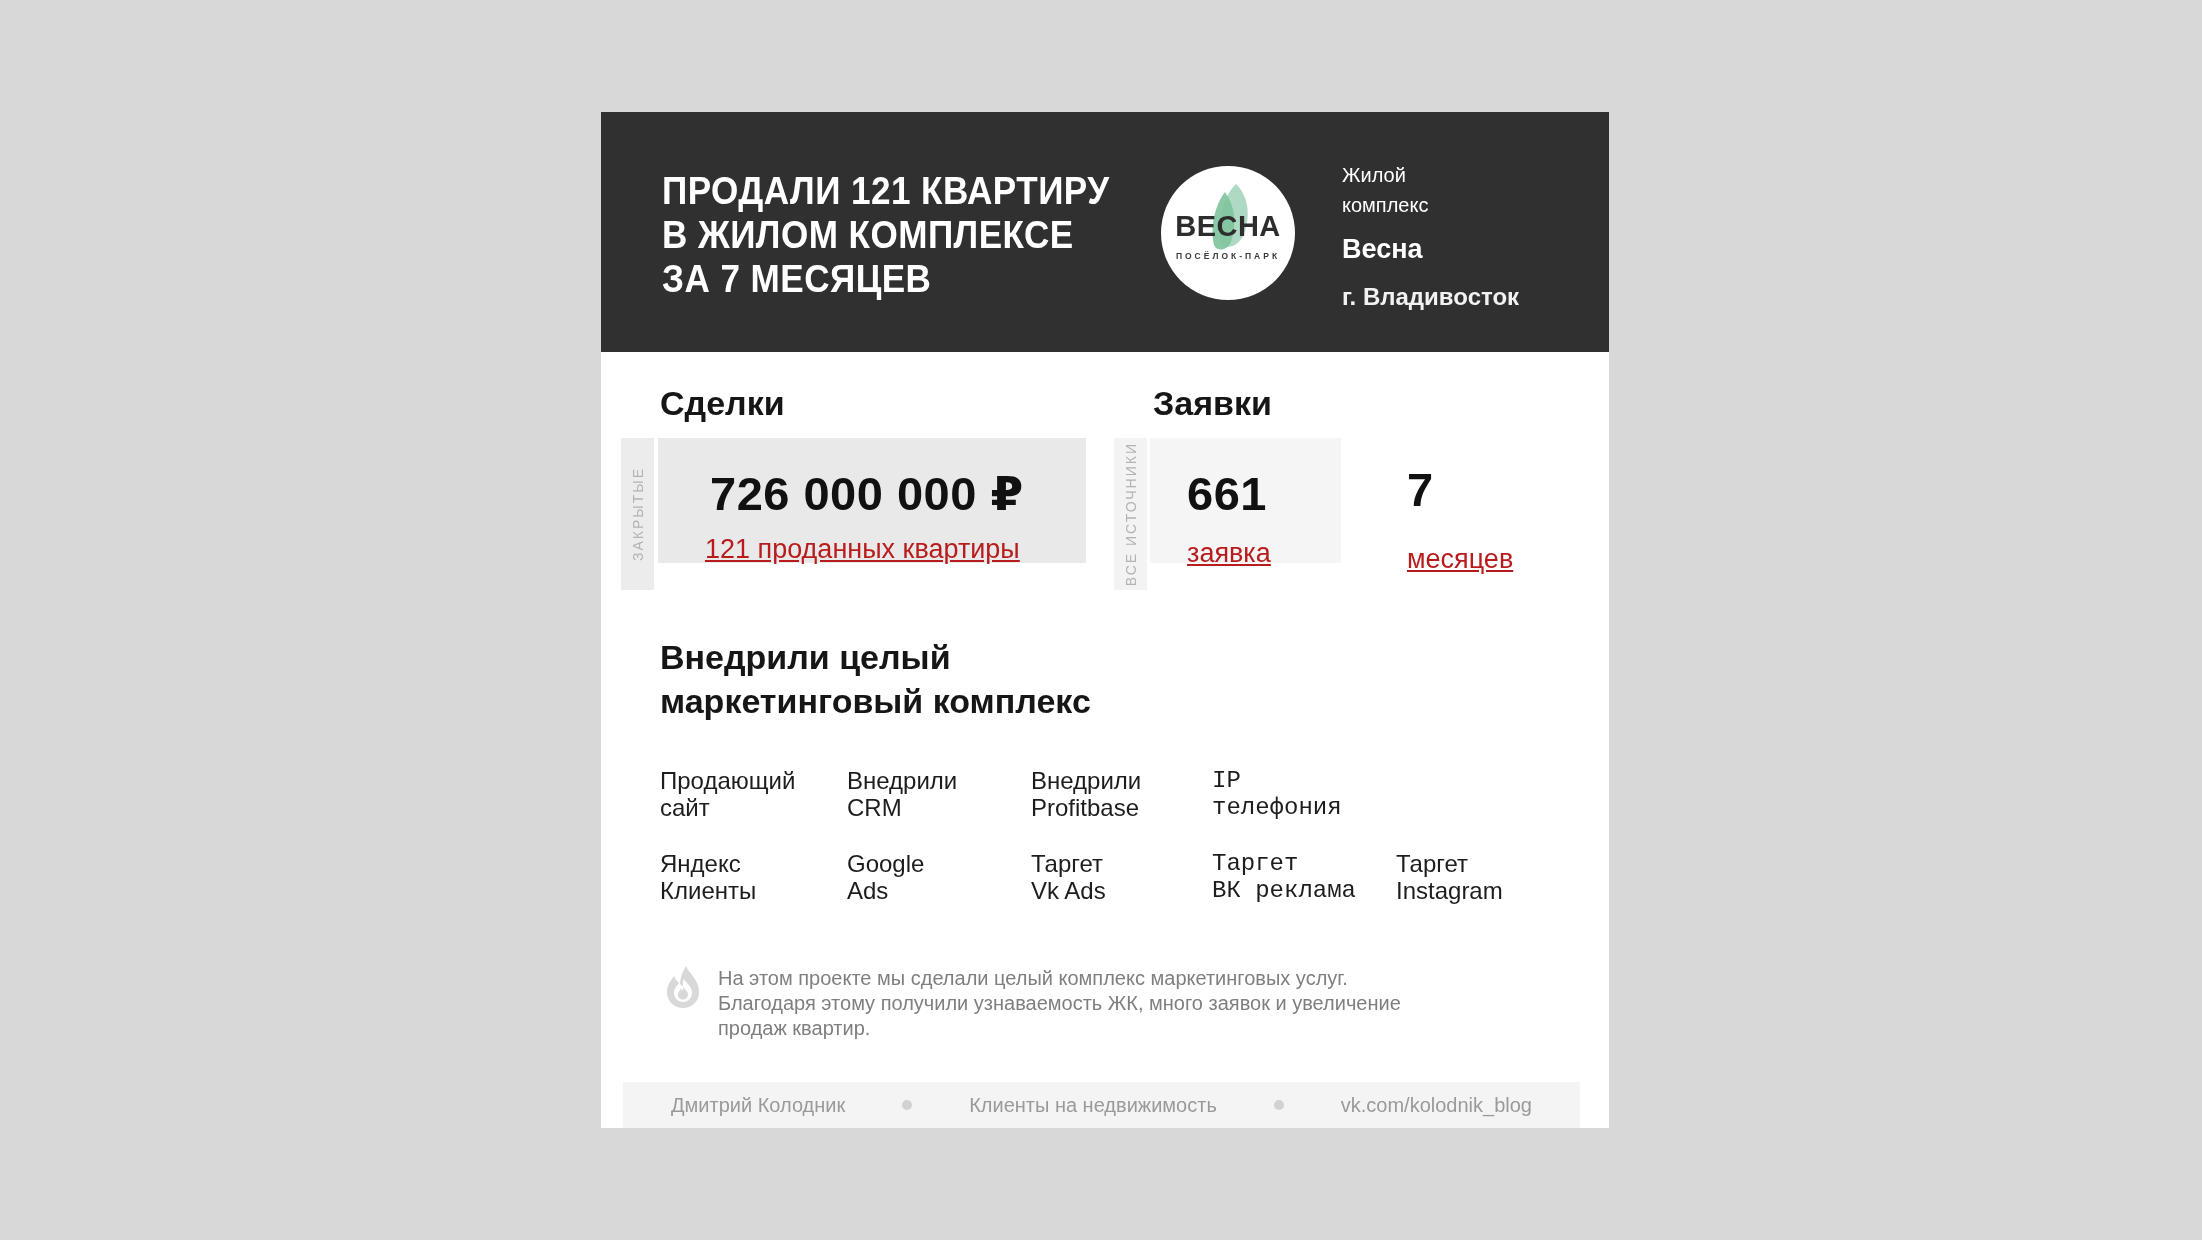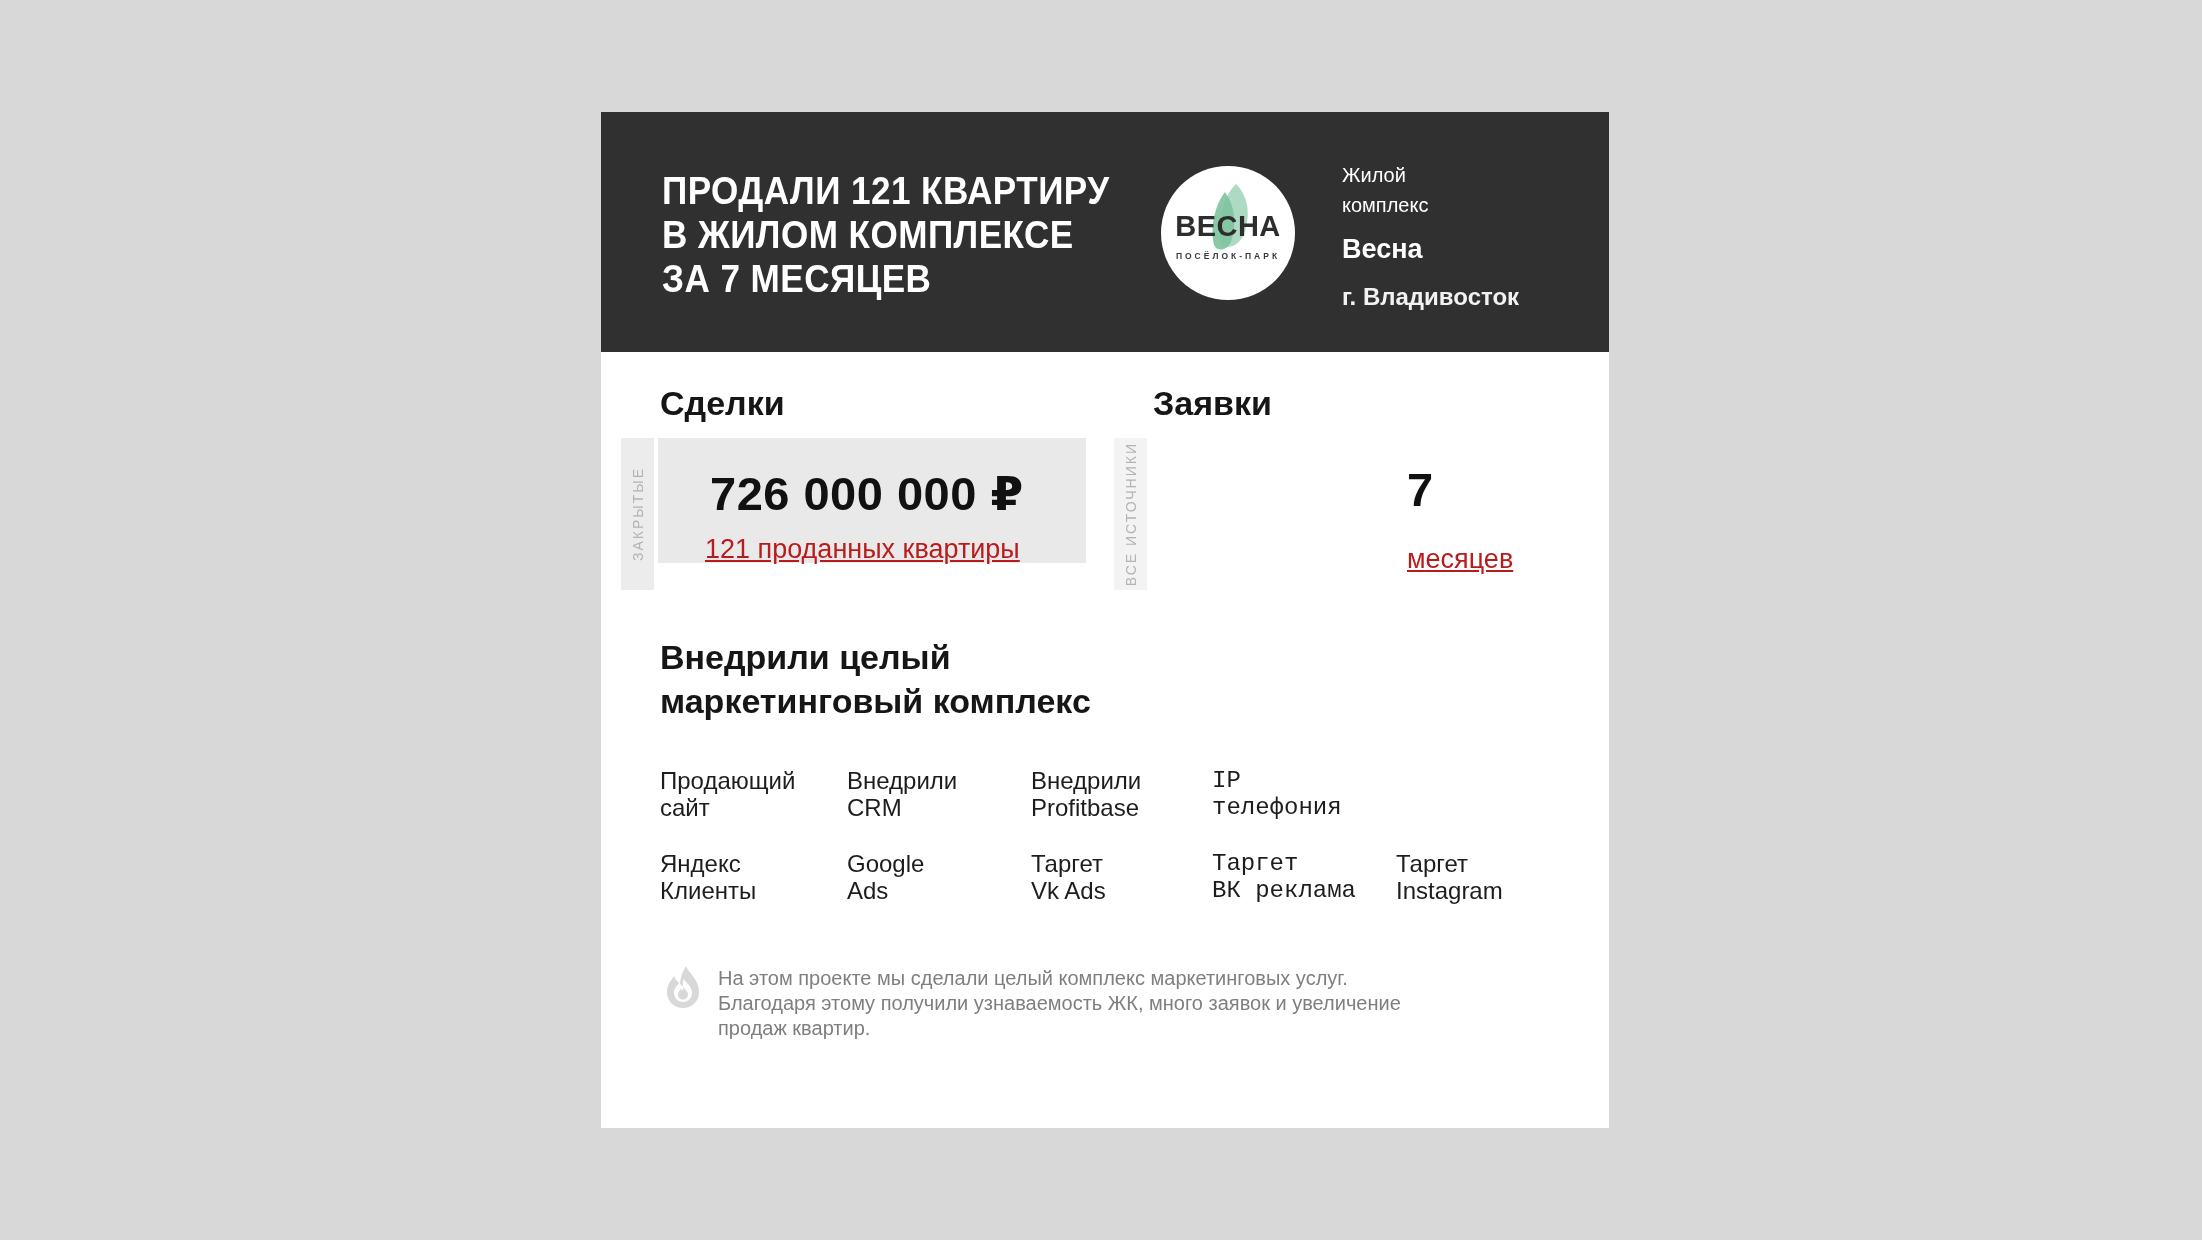--- a/index.html
+++ b/index.html
@@ -141,20 +141,24 @@
   </div>
   <div class="statbox box-deals">
     <div class="big-num">726 000 000 ₽</div>
     <div class="stat-caption">121 проданных квартиры</div>
   </div>
 
   <div class="section-heading h-leads">Заявки</div>
   <div class="vstrip strip-leads">
     <span>ВСЕ ИСТОЧНИКИ</span>
   </div>
+  <div class="statbox box-leads">
+    <div class="big-num">661</div>
+    <div class="stat-caption">заявка</div>
+  </div>
   <div class="months">
     <div class="big-num">7</div>
     <div class="stat-caption">месяцев</div>
   </div>
 
   <div class="mk-heading">
     <div>Внедрили целый</div>
     <div>маркетинговый комплекс</div>
   </div>
 
@@ -195,14 +199,21 @@
       <span>Instagram</span>
   </div>
 
   <svg class="note-icon" viewBox="0 0 48 50">
     <path d="M27 2 C 30 10, 40 15, 40 28 C 40 37.4, 32.8 44, 24 44 C 15.2 44, 8 37.4, 8 28 C 8 21, 11.5 17, 15 12 C 16.2 15.5, 18.3 17.8, 21 19 C 21.8 13, 23.5 7.5, 27 2 Z" fill="#d8d8d8"></path>
     <path d="M24.5 15 C 27.5 19.5, 33 22, 33 28.8 C 33 34.2, 29 38, 24 38 C 19 38, 15 34.2, 15 28.8 C 15 24.3, 18.2 21.6, 20.5 18.6 C 21.3 20.4, 22.4 21.7, 23.8 22.4 C 23.7 19.9, 24 17.4, 24.5 15 Z" fill="#ffffff"></path>
     <path d="M24 23 C 25.8 25.6, 29 27, 29 30.6 C 29 33.6, 26.8 35.6, 24 35.6 C 21.2 35.6, 19 33.6, 19 30.6 C 19 28, 20.9 26.4, 22.2 24.6 C 22.7 25.6, 23.3 26.3, 24.1 26.7 C 24 25.4, 24 24.2, 24 23 Z" fill="#d8d8d8"></path>
   </svg>
   <div class="note-text">На этом проекте мы сделали целый комплекс маркетинговых услуг. Благодаря этому получили узнаваемость ЖК, много заявок и увеличение продаж квартир.</div>
 
+  <div class="footer-bar">
+    <span>Дмитрий Колодник</span>
+    <span class="dot"></span>
+    <span>Клиенты на недвижимость</span>
+    <span class="dot"></span>
+    <span>vk.com/kolodnik_blog</span>
+  </div>
 
 </div>
 
 </body></html>

